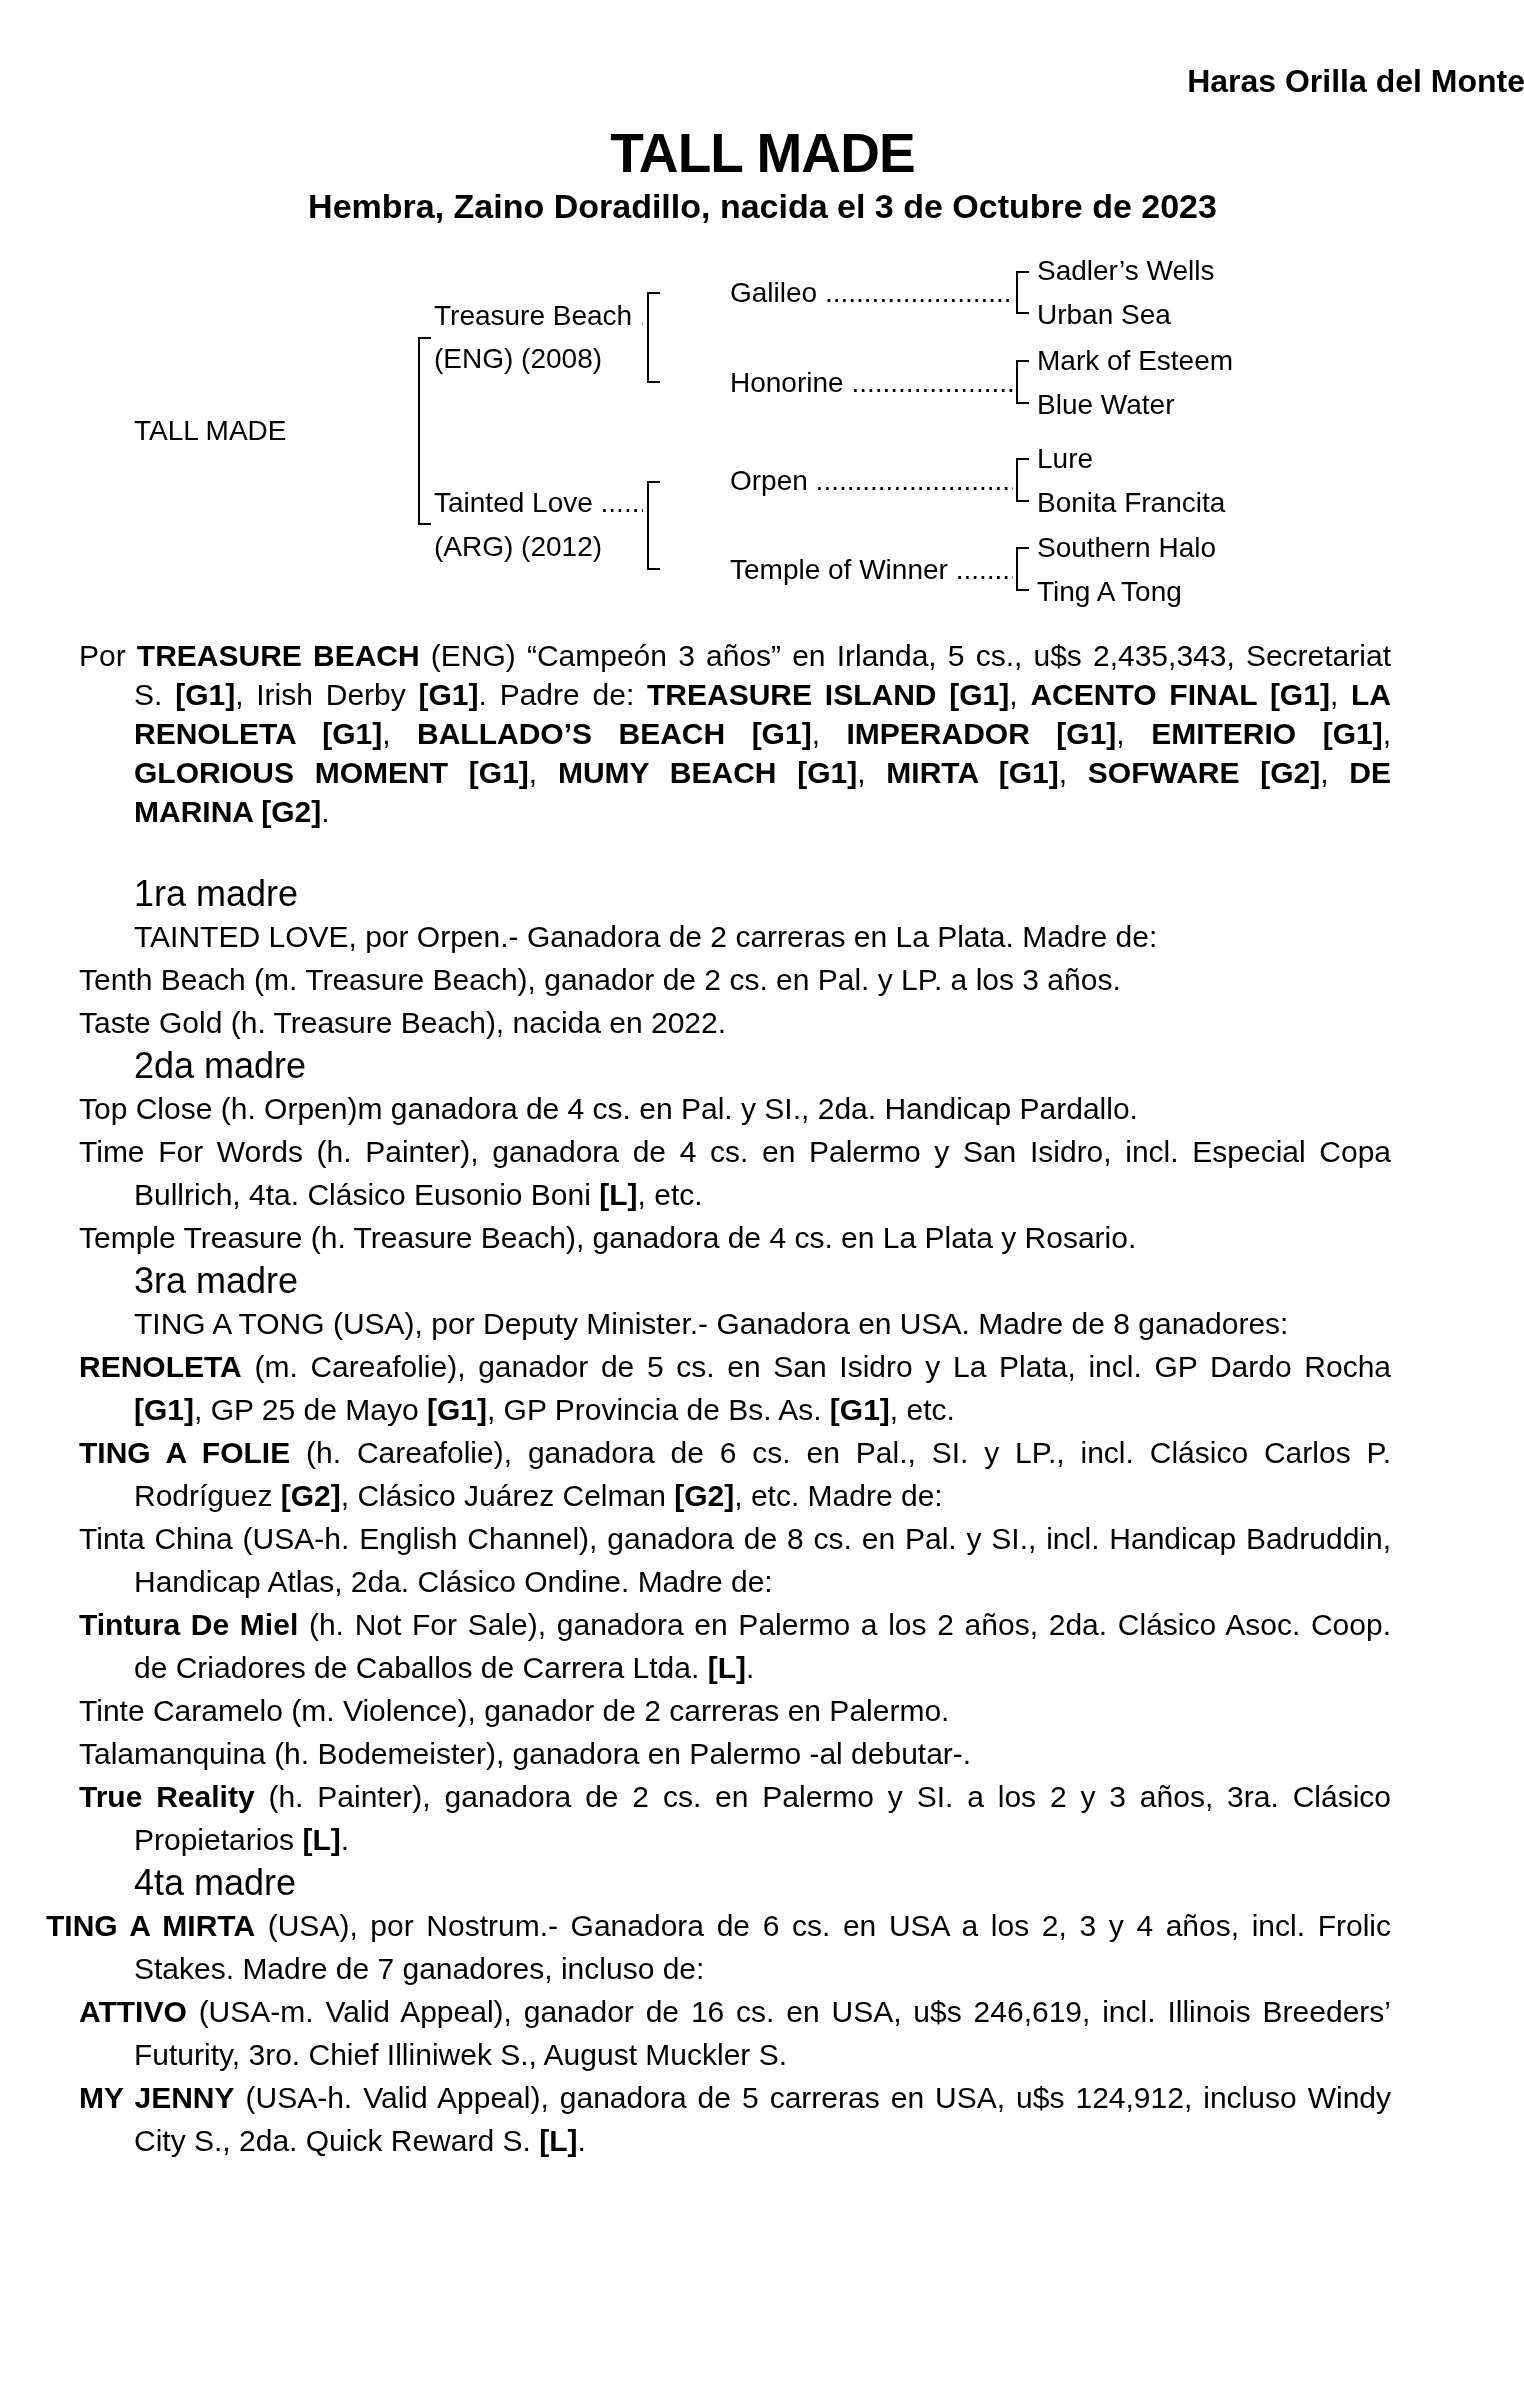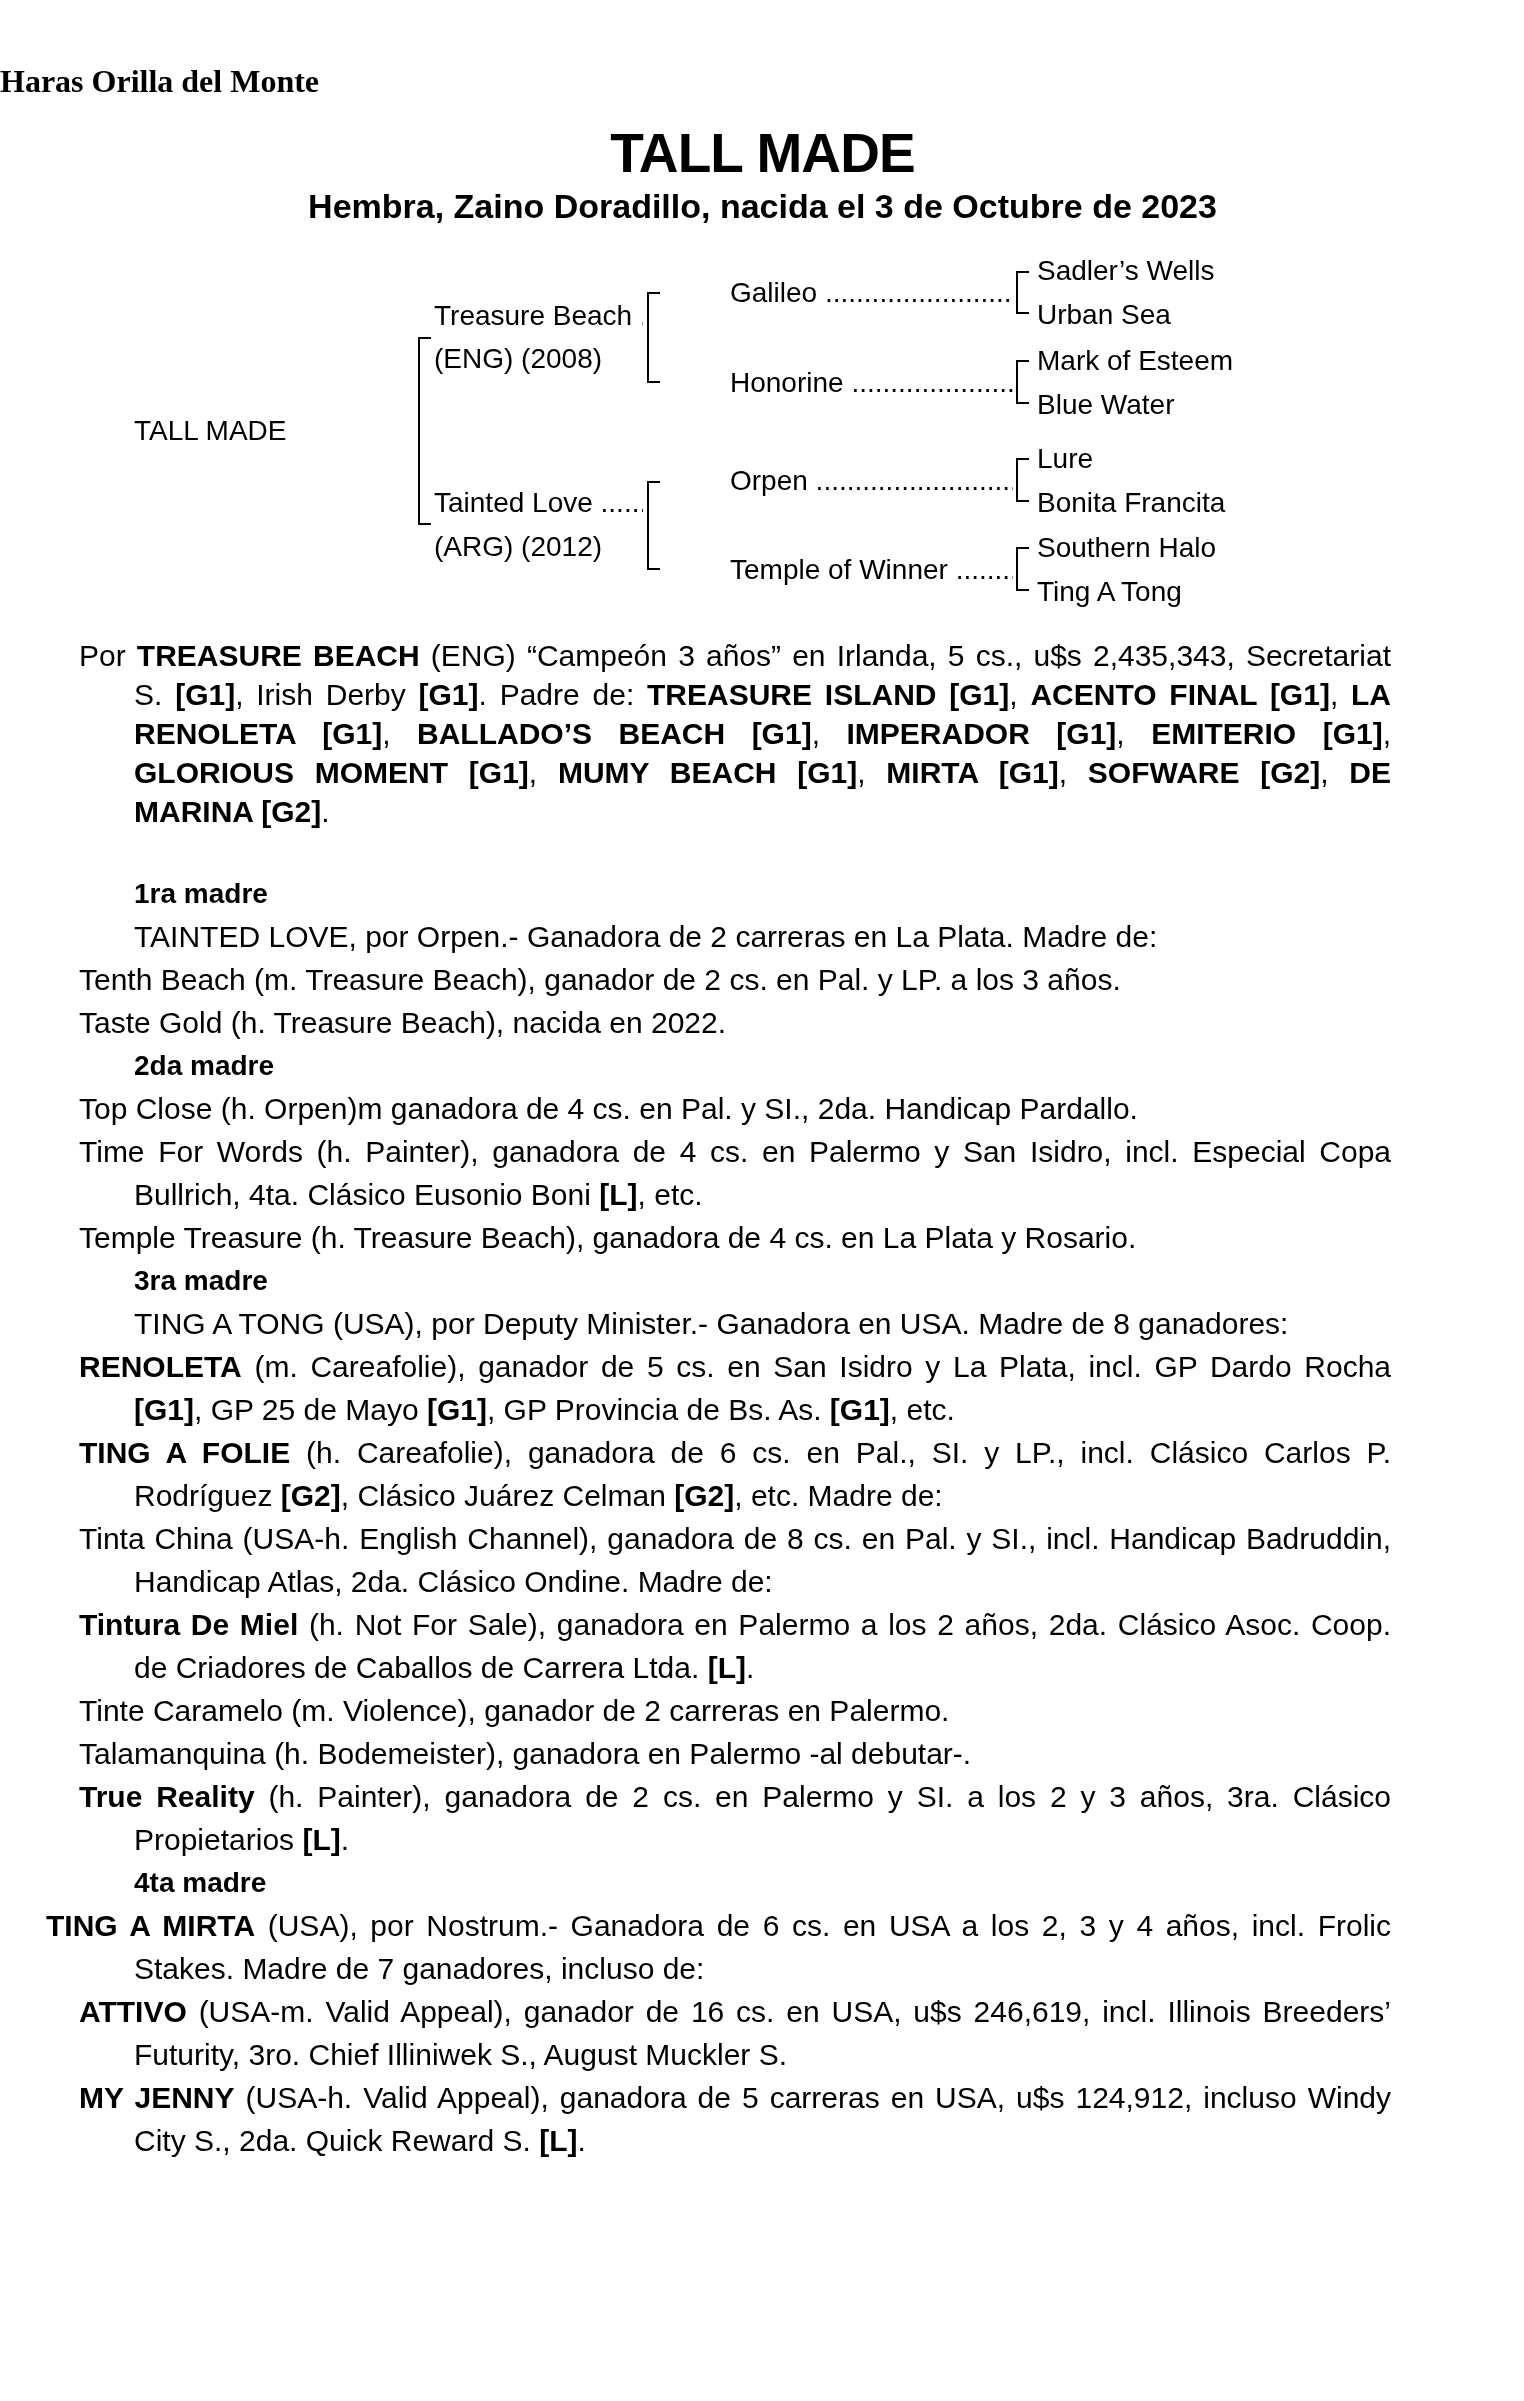--- a/index.html
+++ b/index.html
@@ -14,25 +14,24 @@
     position: relative;
     width: 1525px;
     height: 2401px;
     background: #ffffff;
     color: #000000;
     font-family: "Liberation Sans", "DejaVu Sans", sans-serif;
   }
   
   .breeder {
     margin-top: 63px;
-    text-align: left;
+    text-align: right;
     font-size: 32px;
     line-height: 37px;
     font-weight: bold;
-    font-family: Liberation Serif, serif;
   }
   .title {
     margin: 22px 0 0 0;
     text-align: center;
     font-size: 55px;
     line-height: 63px;
     font-weight: bold;
     letter-spacing: -0.9px;
   }
   .subtitle {
@@ -98,22 +97,22 @@
   .main p, .main h2 { margin: 0; padding: 0; }
   .b { font-weight: bold; }
   .por {
     line-height: 39px;
     padding-left: 55px;
     text-indent: -55px;
     text-align: justify;
     margin-bottom: 41px !important;
   }
   .madre {
-    font-size: 28px;
-    font-weight: bold;
+    font-size: 36px;
+    font-weight: normal;
     line-height: 43px;
   }
   .l0 { }
   .hang95 { padding-left: 88px; text-indent: -88px; }
   .l1 { padding-left: 88px; text-indent: -55px; }
   .l2 { padding-left: 113px; text-indent: -55px; }
   .just { text-align: justify; }
 </style>
 </head>
 <body>

